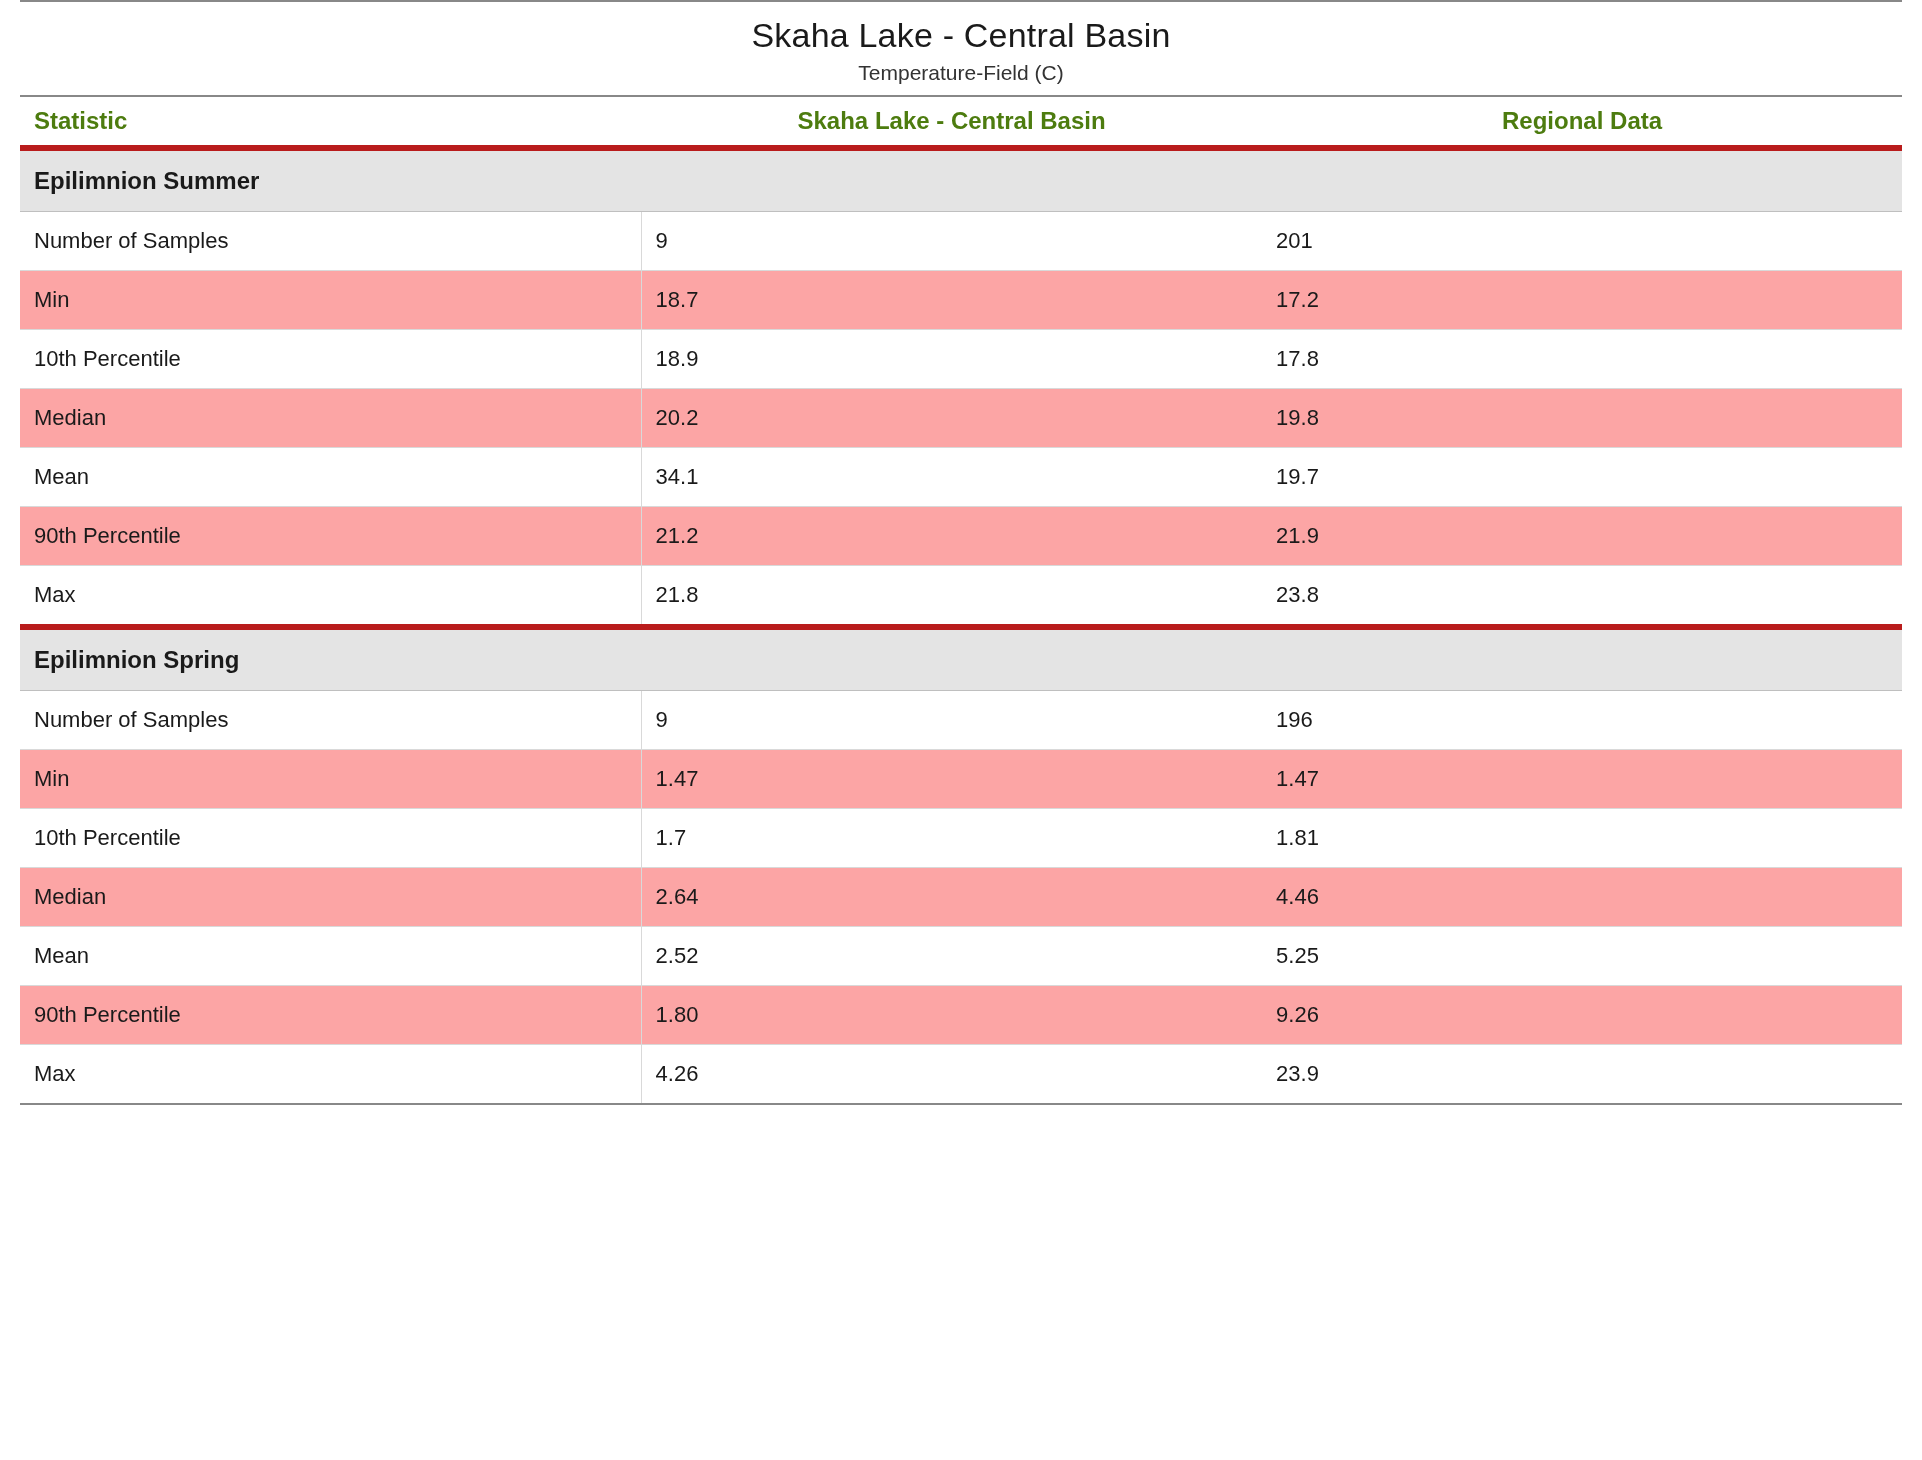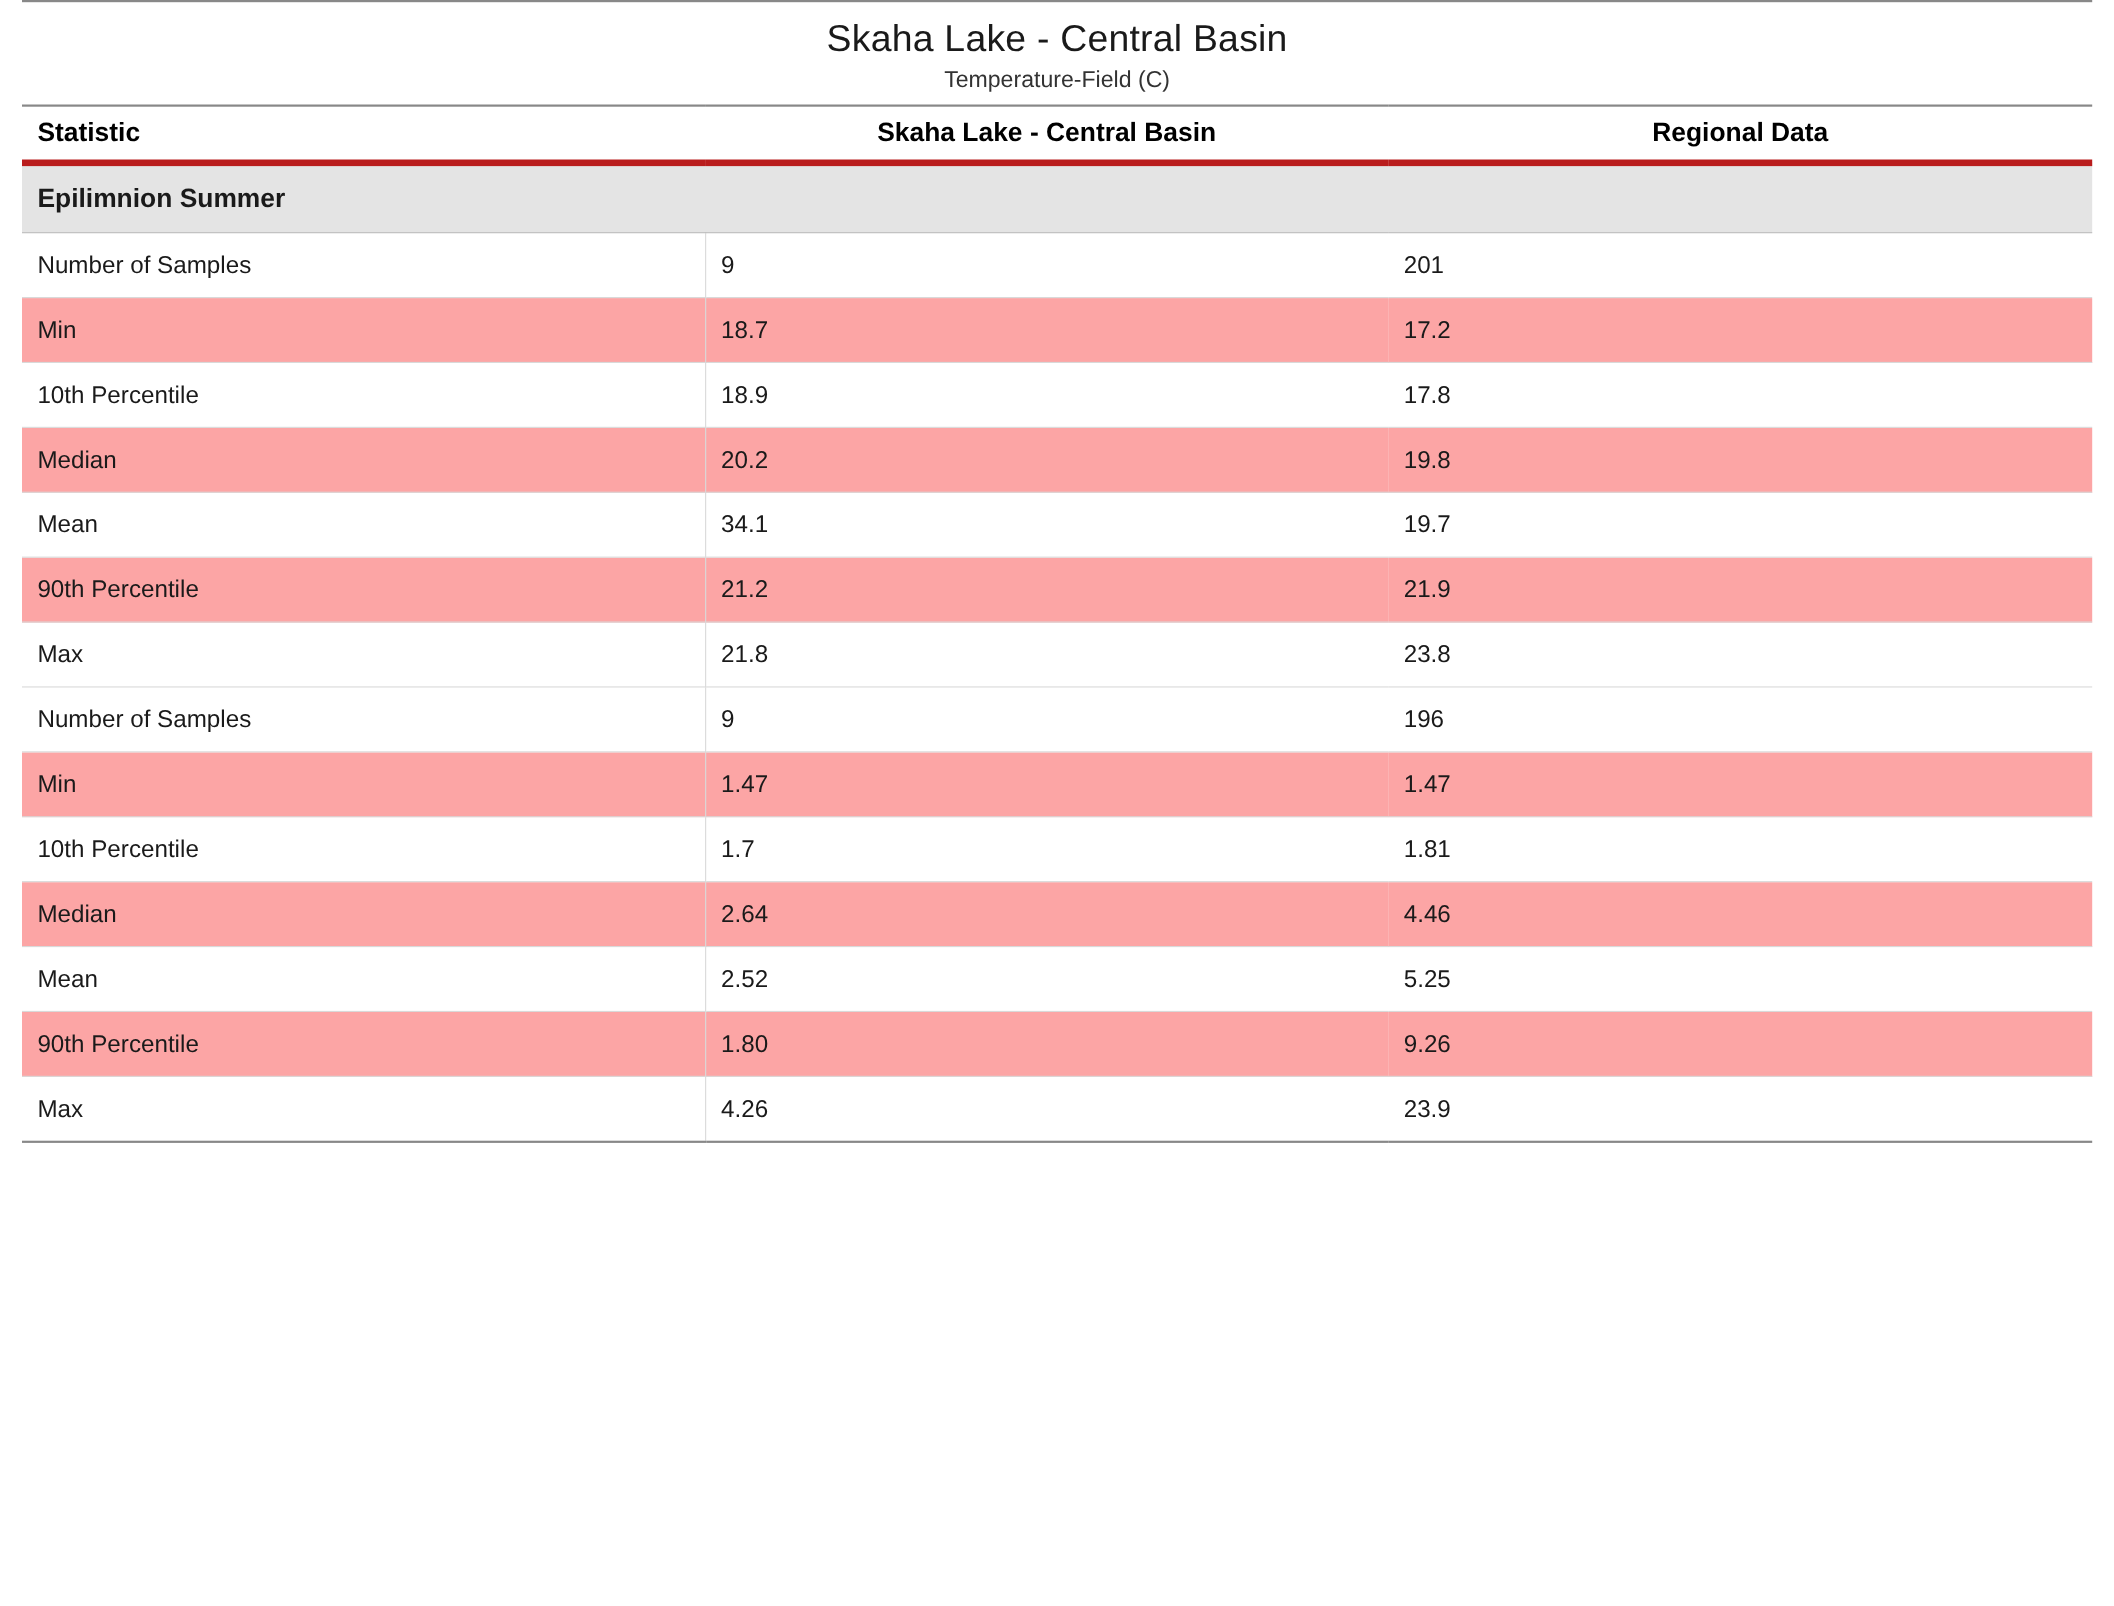--- a/index.html
+++ b/index.html
@@ -40,21 +40,21 @@
       table-layout: fixed;
     }
     thead tr {
       border-top: 2px solid #888;
       border-bottom: 1px solid #999;
     }
     thead th {
       text-align: left;
       font-size: 24px;
       font-weight: 700;
-      color: #000000;
+      color: #4d7c0f;
       padding: 10px 14px;
     }
     thead th.col-site, thead th.col-region {
       text-align: center;
     }
     .section-header td {
       background: #e4e4e4;
       font-size: 24px;
       font-weight: 700;
       color: #1a1a1a;
@@ -145,20 +145,23 @@
       <td>21.9</td>
     </tr>
     <tr class="data-row">
       <td class="stat-name">Max</td>
       <td>21.8</td>
       <td>23.8</td>
     </tr>
   </tbody>
 
   <tbody class="section">
+    <tr class="section-header">
+      <td colspan="3">Epilimnion Spring</td>
+    </tr>
     <tr class="data-row">
       <td class="stat-name">Number of Samples</td>
       <td>9</td>
       <td>196</td>
     </tr>
     <tr class="data-row stripe">
       <td class="stat-name">Min</td>
       <td>1.47</td>
       <td>1.47</td>
     </tr>

